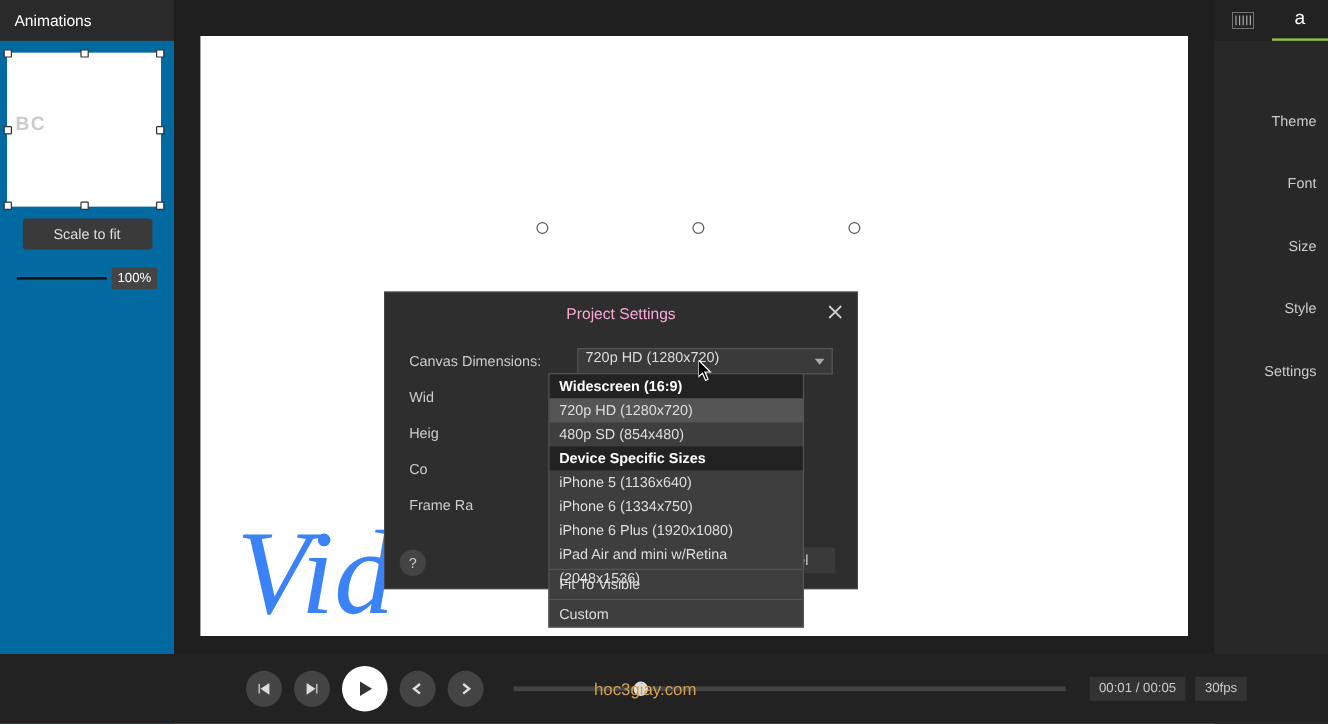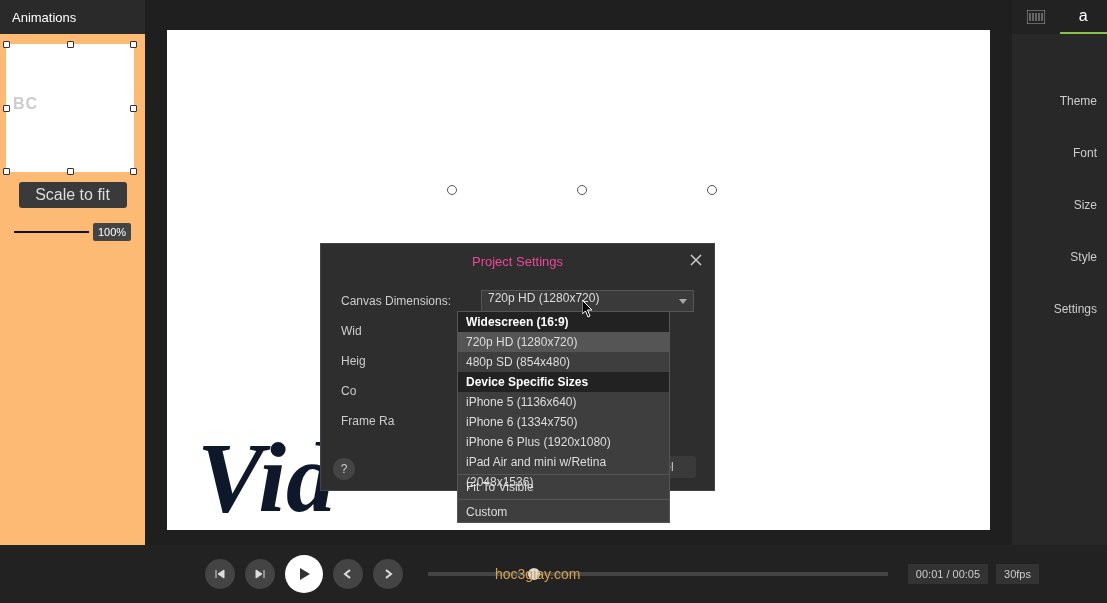--- a/index.html
+++ b/index.html
@@ -1,38 +1,38 @@
 <!DOCTYPE html>
 <html><head>
 <meta charset="utf-8">
 <style>
 * { margin:0; padding:0; box-sizing:border-box; }
 body { background:#1a1a1a; font-family:Arial,sans-serif; font-size:13px; color:#ddd; overflow:hidden; width:1107px; height:603px; position:relative; }
 
 
-.left-panel { position:absolute; left:0; top:0; width:145px; height:603px; background:#fdba74; }
+.left-panel { position:absolute; left:0; top:0; width:145px; height:603px; background:#0369a1; }
 .panel-tab { height:34px; background:#2a2a2a; display:flex; align-items:center; padding:0 12px; color:#fff; font-size:13px;}
 .thumb-area { padding:10px 6px; }
 .thumb { width:128px; height:128px; border:1px solid #fff; background:#fff; position:relative; }
 .thumb-text { position:absolute; left:6px; top:50px; color:#ccc; font-weight:bold; font-size:16px; letter-spacing:1px;}
 .handle { position:absolute; width:7px; height:7px; border:1px solid #333; background:#fff; border-radius:1px;}
-.scale-btn { display:block; margin:10px auto; width:108px; height:26px; background:#3a3a3a; border:none; color:#ddd; border-radius:3px; cursor:pointer; font-size:16px;}
+.scale-btn { display:block; margin:10px auto; width:108px; height:26px; background:#3a3a3a; border:none; color:#ddd; border-radius:3px; cursor:pointer; font-size:12px;}
 .zoom-row { display:flex; align-items:center; gap:4px; padding:5px 8px;}
 .zoom-track { flex:1; height:2px; background:#111; }
 .zoom-val { width:38px; height:18px; background:#444; color:#fff; font-size:11px; text-align:center; line-height:18px; border-radius:2px;}
 
 
 .canvas-area { position:absolute; left:145px; top:0; right:95px; height:545px; background:#1f1f1f; }
 .canvas { position:absolute; left:22px; top:30px; right:22px; height:500px; background:#fff; }
 .sel-handle { position:absolute; width:10px; height:10px; border:1.5px solid #555; border-radius:50%; background:#fff;}
-.watermark-text { position:absolute; left:30px; bottom:-5px; font-family:'Times New Roman',serif; font-size:100px; color:#0f172a; font-style:italic; font-weight:700;}
+.watermark-text { position:absolute; left:30px; bottom:-5px; font-family:'Times New Roman',serif; font-size:100px; color:#3b82f6; font-style:italic; font-weight:400;}
 
 
 .dialog { position:absolute; left:320px; top:243px; width:395px; background:#2e2e2e; border:1px solid #444; }
-.dlg-header { height:34px; display:flex; align-items:center; justify-content:center; position:relative; color:#ec4899; font-size:13px;}
+.dlg-header { height:34px; display:flex; align-items:center; justify-content:center; position:relative; color:#f9a8d4; font-size:13px;}
 .dlg-close { position:absolute; right:10px; top:8px; width:16px; height:16px; cursor:pointer; color:#ccc;}
 .dlg-body { padding:12px 20px 50px 20px; }
 .dlg-row { display:flex; align-items:center; margin-bottom:8px; height:22px;}
 .dlg-label { width:140px; text-align:left; padding-right:10px; color:#ccc; font-size:12px;}
 .dlg-select { flex:1; height:22px; background:#3a3a3a; border:1px solid #555; color:#ddd; padding:0 6px; font-size:12px; position:relative;}
 .dlg-caret { position:absolute; right:6px; top:8px; width:0; height:0; border-left:4px solid transparent; border-right:4px solid transparent; border-top:5px solid #aaa;}
 .help-btn { position:absolute; left:12px; bottom:10px; width:22px; height:22px; border-radius:50%; background:#444; color:#ccc; text-align:center; line-height:22px; font-size:12px; cursor:pointer;}
 .cancel-btn { position:absolute; right:18px; bottom:12px; width:60px; height:22px; background:#3a3a3a; border:none; color:#ccc; font-size:12px; border-radius:3px; cursor:pointer;}
 
 

